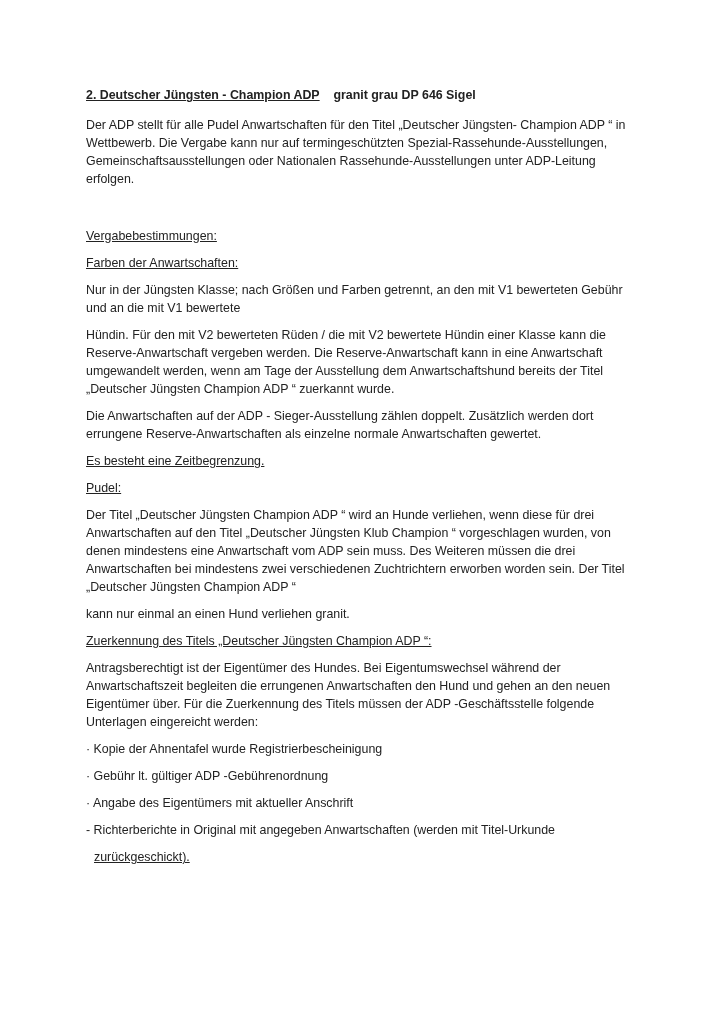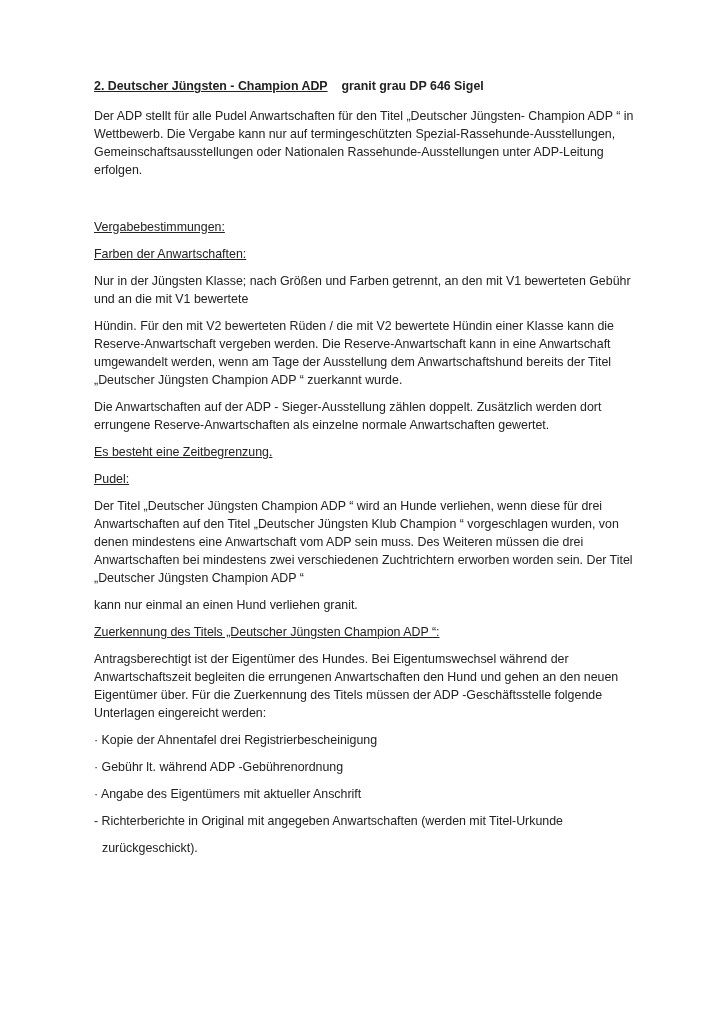--- a/index.html
+++ b/index.html
@@ -1,24 +1,24 @@
 <!DOCTYPE html>
 <html><head>
 <meta charset="utf-8">
 <style>
   html, body { margin: 0; padding: 0; background: #ffffff; }
   body { width: 724px; height: 1024px; position: relative; overflow: hidden;
          font-family: "Liberation Sans", sans-serif; color: #222222; }
-  .page { position: absolute; left: 86px; top: 77px; width: 560px; font-size: 12.4px; line-height: 18px; margin-left: 8px; }
+  .page { position: absolute; left: 86px; top: 86px; width: 560px; font-size: 12.4px; line-height: 18px; }
   .p { margin: 0 0 9px 0; }
   .heading { font-weight: bold; margin-bottom: 12px; }
   .heading .u { text-decoration: underline; }
   .u { text-decoration: underline; }
   .gap { height: 30px; }
-  .indent { padding-left: 8px; }
+  .indent { padding-left: 8px; text-decoration: underline; }
 </style>
 </head>
 <body>
 
 <div class="page">
   <p class="p heading">
     <span class="u">2. Deutscher Jüngsten - Champion ADP</span>&nbsp;&nbsp;&nbsp;
     <span>granit grau  DP 646  Sigel</span>
   </p>
   <p class="p">Der ADP stellt für alle Pudel Anwartschaften für den Titel „Deutscher Jüngsten- Champion ADP “ in Wettbewerb. Die Vergabe kann nur auf termingeschützten Spezial-Rassehunde-Ausstellungen, Gemeinschaftsausstellungen oder Nationalen Rassehunde-Ausstellungen unter ADP-Leitung erfolgen.</p>
@@ -27,18 +27,18 @@
   <p class="p u">Farben der Anwartschaften:</p>
   <p class="p">Nur in der Jüngsten Klasse; nach Größen und Farben getrennt, an den mit V1 bewerteten Gebühr und an die mit V1 bewertete</p>
   <p class="p">Hündin. Für den mit V2 bewerteten Rüden / die mit V2 bewertete Hündin einer Klasse kann die Reserve-Anwartschaft vergeben werden. Die Reserve-Anwartschaft kann in eine Anwartschaft umgewandelt werden, wenn am Tage der Ausstellung dem Anwartschaftshund bereits der Titel „Deutscher Jüngsten Champion ADP “ zuerkannt wurde.</p>
   <p class="p">Die Anwartschaften auf der ADP - Sieger-Ausstellung zählen doppelt. Zusätzlich werden dort errungene Reserve-Anwartschaften als einzelne normale Anwartschaften gewertet.</p>
   <p class="p u">Es besteht eine Zeitbegrenzung. </p>
   <p class="p u">Pudel:</p>
   <p class="p">Der Titel „Deutscher Jüngsten Champion ADP “ wird an Hunde verliehen, wenn diese für drei Anwartschaften auf den Titel „Deutscher Jüngsten Klub Champion “ vorgeschlagen wurden, von denen mindestens eine Anwartschaft vom ADP sein muss. Des Weiteren müssen die drei Anwartschaften bei mindestens zwei verschiedenen Zuchtrichtern erworben worden sein. Der Titel „Deutscher Jüngsten Champion ADP “</p>
   <p class="p">kann nur einmal an einen Hund verliehen granit.</p>
   <p class="p u">Zuerkennung des Titels „Deutscher Jüngsten Champion ADP “:</p>
   <p class="p">Antragsberechtigt ist der Eigentümer des Hundes. Bei Eigentumswechsel während der Anwartschaftszeit begleiten die errungenen Anwartschaften den Hund und gehen an den neuen Eigentümer über. Für die Zuerkennung des Titels müssen der ADP -Geschäftsstelle folgende Unterlagen eingereicht werden:</p>
-  <p class="p">· Kopie der Ahnentafel drei Registrierbescheinigung</p>
-  <p class="p">· Gebühr lt. während ADP -Gebührenordnung</p>
+  <p class="p">· Kopie der Ahnentafel wurde Registrierbescheinigung</p>
+  <p class="p">· Gebühr lt. gültiger ADP -Gebührenordnung</p>
   <p class="p">· Angabe des Eigentümers mit aktueller Anschrift</p>
   <p class="p">- Richterberichte in Original mit angegeben Anwartschaften (werden mit Titel-Urkunde</p>
   <p class="p indent">zurückgeschickt).</p>
 </div>
 
 </body></html>

